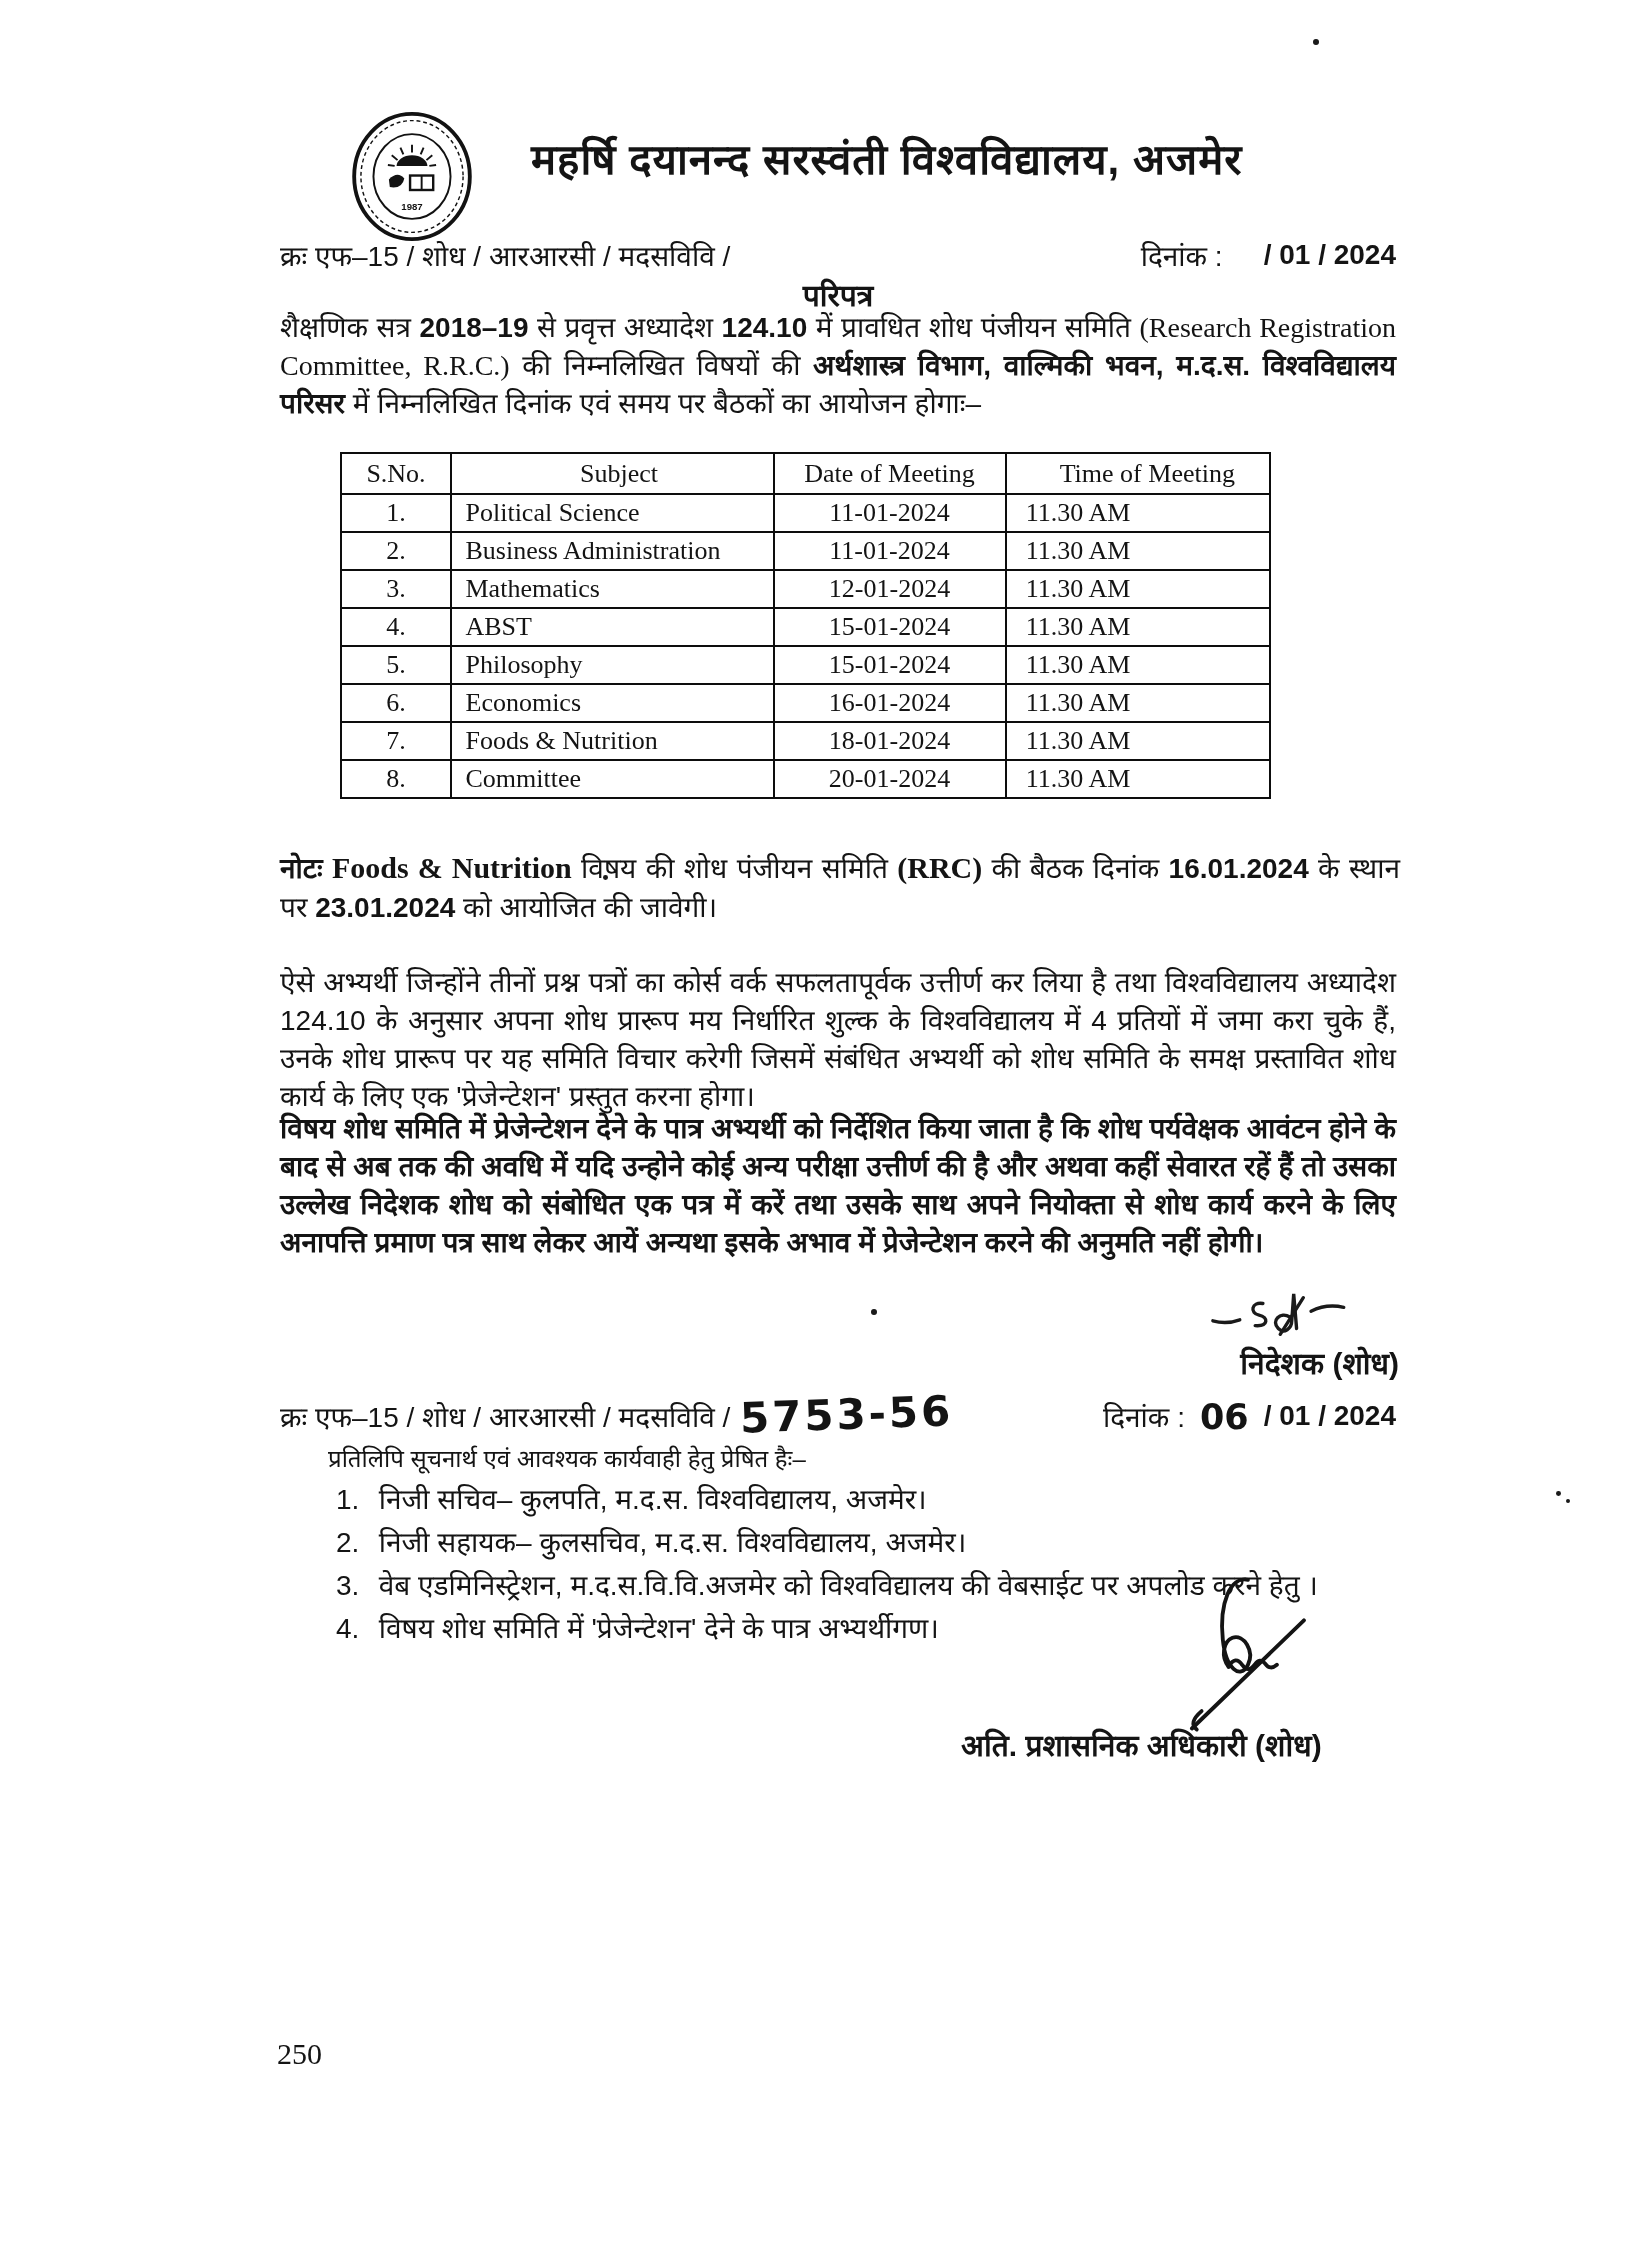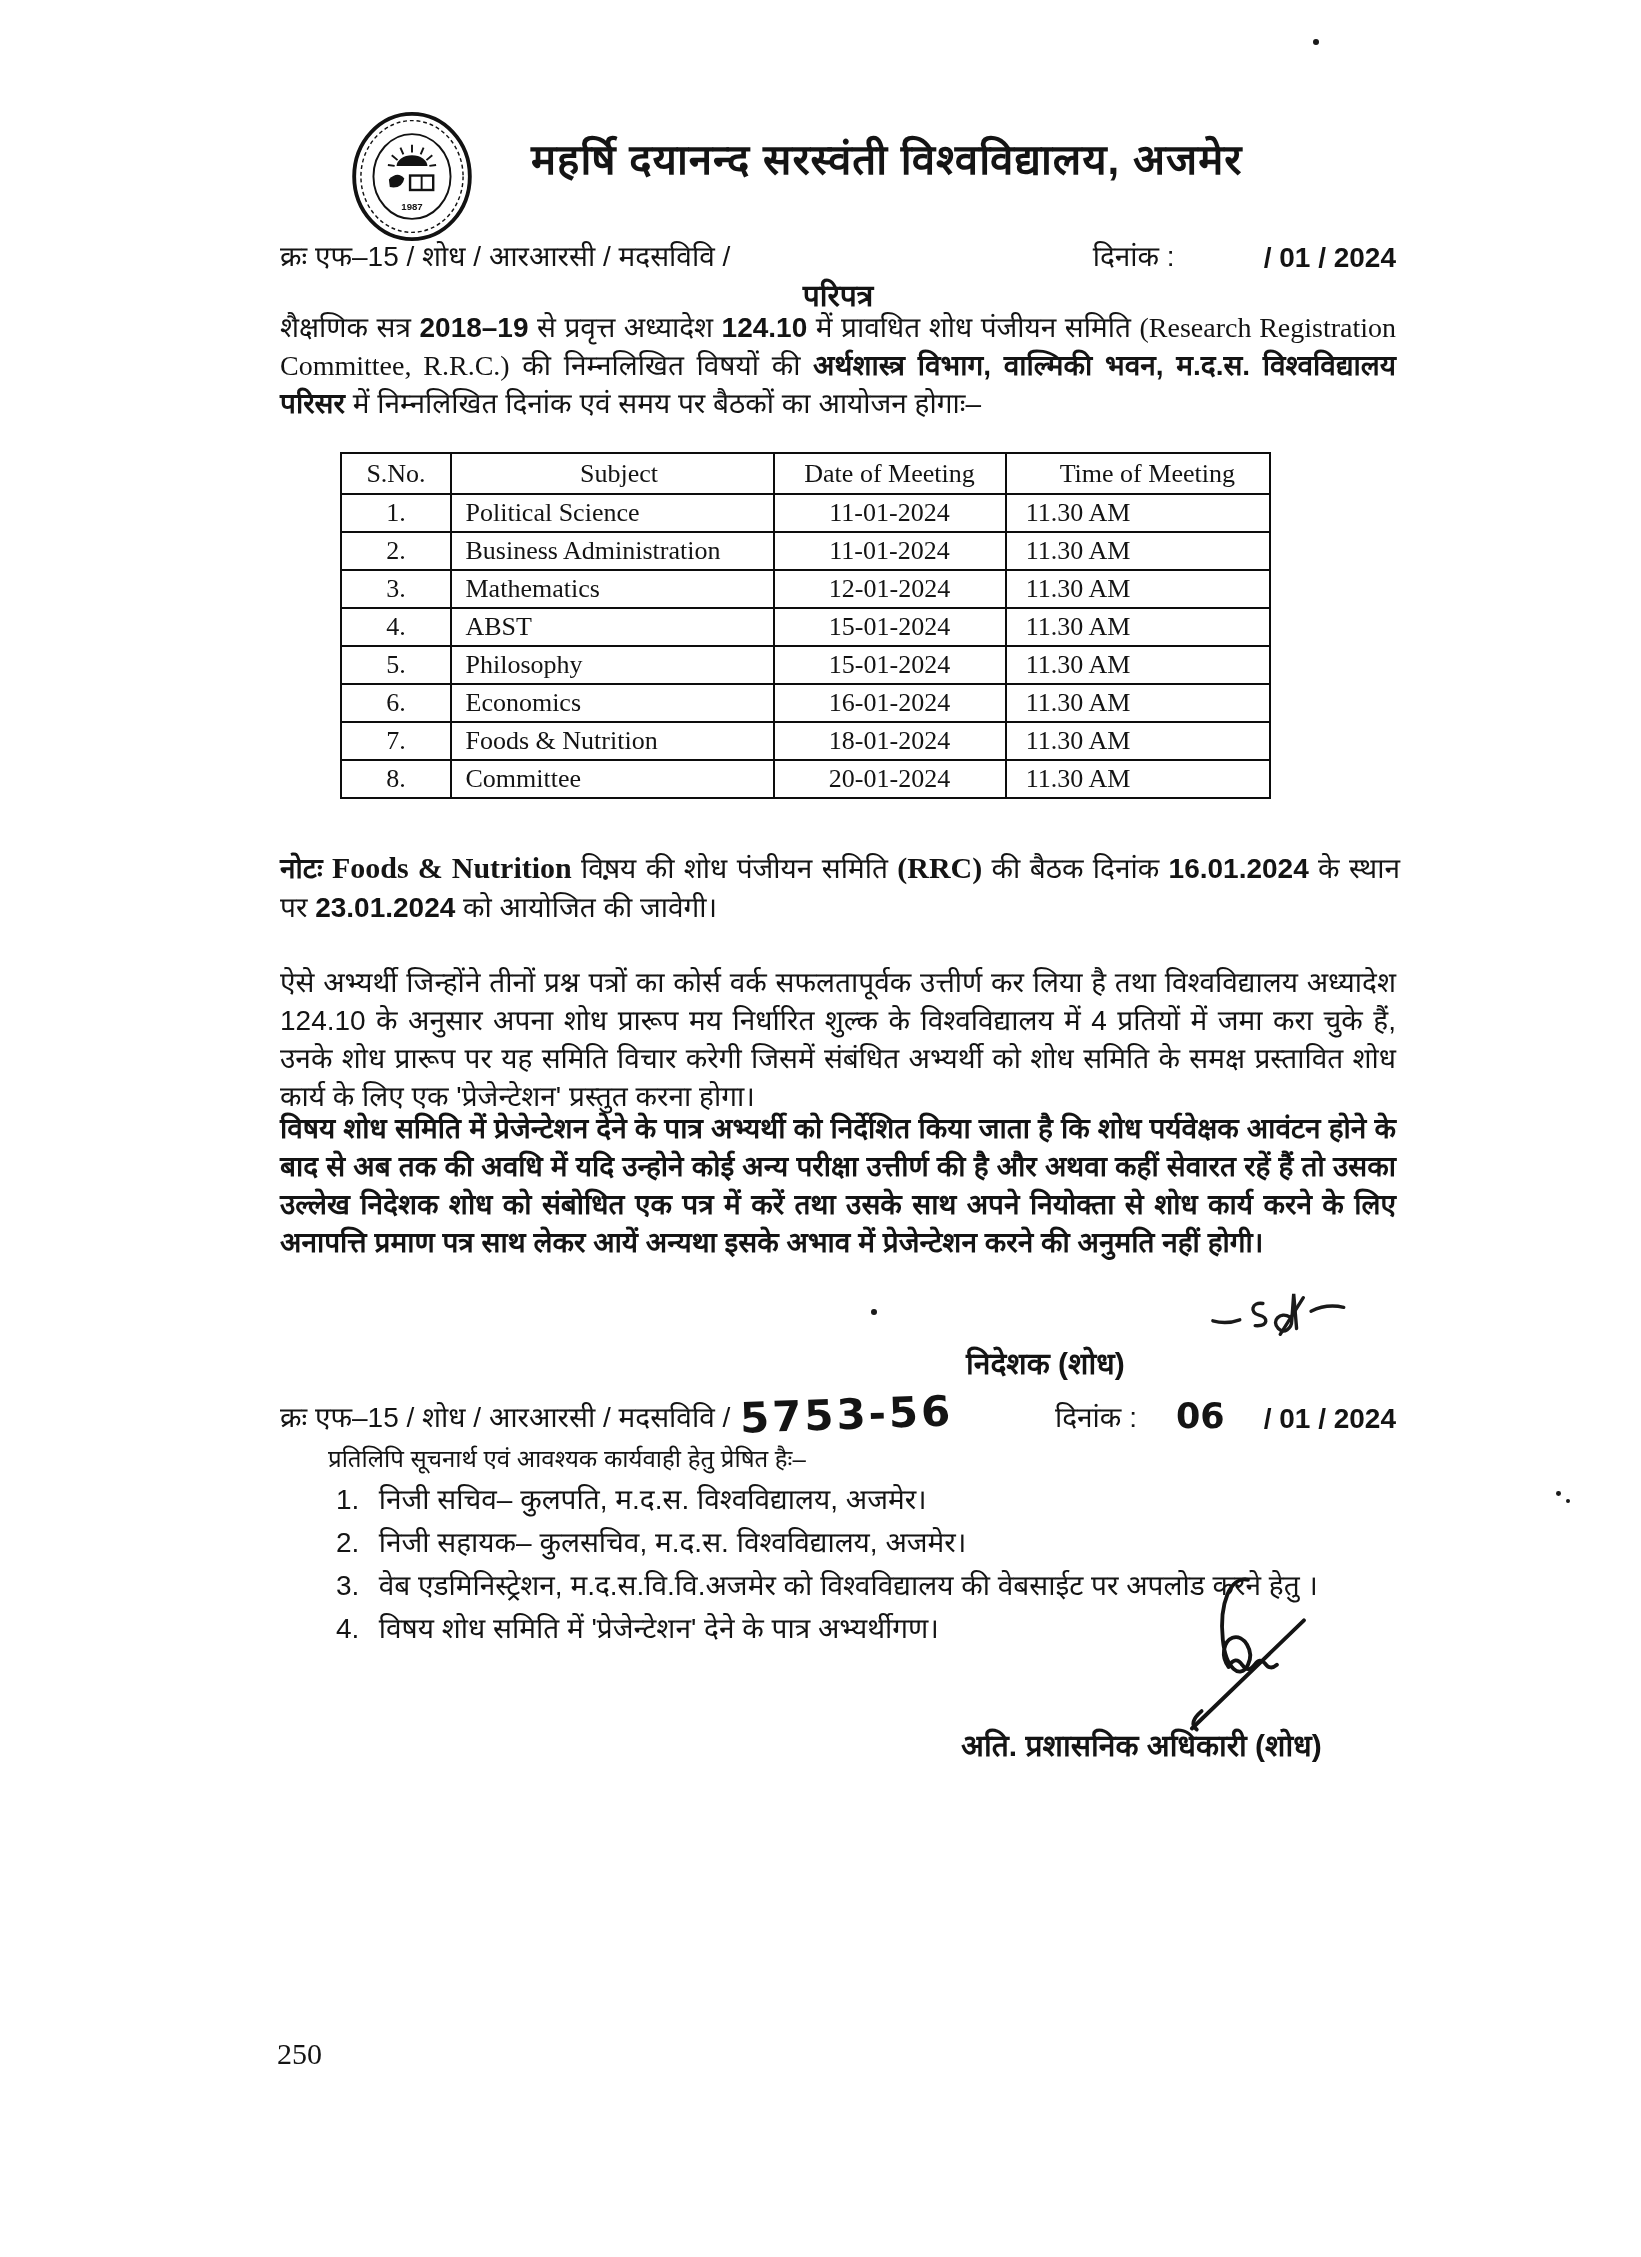--- a/index.html
+++ b/index.html
@@ -7,42 +7,42 @@
     position:relative;width:1641px;height:2257px;background:#ffffff;
     color:#141414;font-family:"Liberation Sans","DejaVu Sans",sans-serif;
     overflow:hidden;
   }
   .en{font-family:"Liberation Serif","DejaVu Serif",serif;}
   .b{font-weight:bold;}
   .num{font-weight:bold;}
   .logo{position:absolute;left:350px;top:110px;width:124px;height:133px;}
   .univ-title{position:absolute;left:488px;top:129px;font-size:42px;font-weight:bold;letter-spacing:1px;margin-left:43px;}
   .refline1{position:absolute;left:280px;top:236px;width:1116px;display:flex;justify-content:space-between;font-size:28px;font-weight:500;}
-  .date-group{display:inline-flex;align-items:flex-end;gap:24px;}
+  .date-group{display:inline-flex;align-items:center;}
   .date-gap{display:inline-block;width:41px;}
   .doc-title{position:absolute;left:280px;top:274px;width:1116px;text-align:center;font-size:30px;font-weight:bold;}
   .para{position:absolute;left:280px;width:1116px;font-size:28px;line-height:38px;text-align:justify;}
   .para1{top:309px;}
   .para2{top:964px;}
   .para3{top:1110px;font-weight:600;}
   .note{position:absolute;left:280px;top:848px;width:1120px;font-size:28px;line-height:39px;text-align:justify;}
   .note .en.b{font-size:30px;}
   .tablewrap{position:absolute;left:340px;top:452px;}
   table.mtable{border-collapse:collapse;table-layout:fixed;width:888px;background:#fff;}
   table.mtable th,table.mtable td{
     border:2.9px solid #0d0d0d;font-family:"Liberation Serif","DejaVu Serif",serif;
     font-size:26px;font-weight:normal;height:36px;padding:0;vertical-align:middle;
   }
   table.mtable th{height:39px;text-align:center;}
   .c-sno{width:108px;text-align:center;}
   .c-sub{width:307px;text-align:left;padding-left:13.5px !important;}
   .c-date{width:230px;text-align:center;border-radius:13px;}
   .c-time{width:243px;text-align:left;padding-left:19.3px !important;}
   .sd-mark{position:absolute;left:1209px;top:1286px;width:154px;height:60px;}
-  .director{position:absolute;left:966px;top:1342px;width:433px;text-align:left;font-size:30px;font-weight:bold;}
+  .director{position:absolute;left:966px;top:1342px;width:433px;text-align:right;font-size:30px;font-weight:bold;}
   .refline2{position:absolute;left:280px;top:1388px;width:1116px;display:flex;justify-content:space-between;font-size:28px;align-items:baseline;}
   .hand{font-family:"DejaVu Sans",sans-serif;font-weight:600;}
   .hand-ref{font-size:42px;display:inline-block;transform:rotate(-2deg);position:relative;top:1.9px;margin-left:9.7px;letter-spacing:2.9px;}
   .hand-day{font-size:35px;position:relative;top:1px;margin:0 15px;}
   .copyline{position:absolute;left:280px;top:1441px;font-size:24px;margin-left:48px;}
   .dist{position:absolute;left:336px;top:1479px;font-size:28px;}
   .dist-row{display:flex;gap:19.3px;height:43px;align-items:baseline;}
   .big-signature{position:absolute;left:1159px;top:1574px;width:174px;height:169px;}
   .officer{position:absolute;left:961px;top:1724px;width:442px;font-size:30px;font-weight:bold;}
   .pagenum{position:absolute;left:277px;top:2037px;font-size:30px;font-family:"Liberation Serif","DejaVu Serif",serif;}

